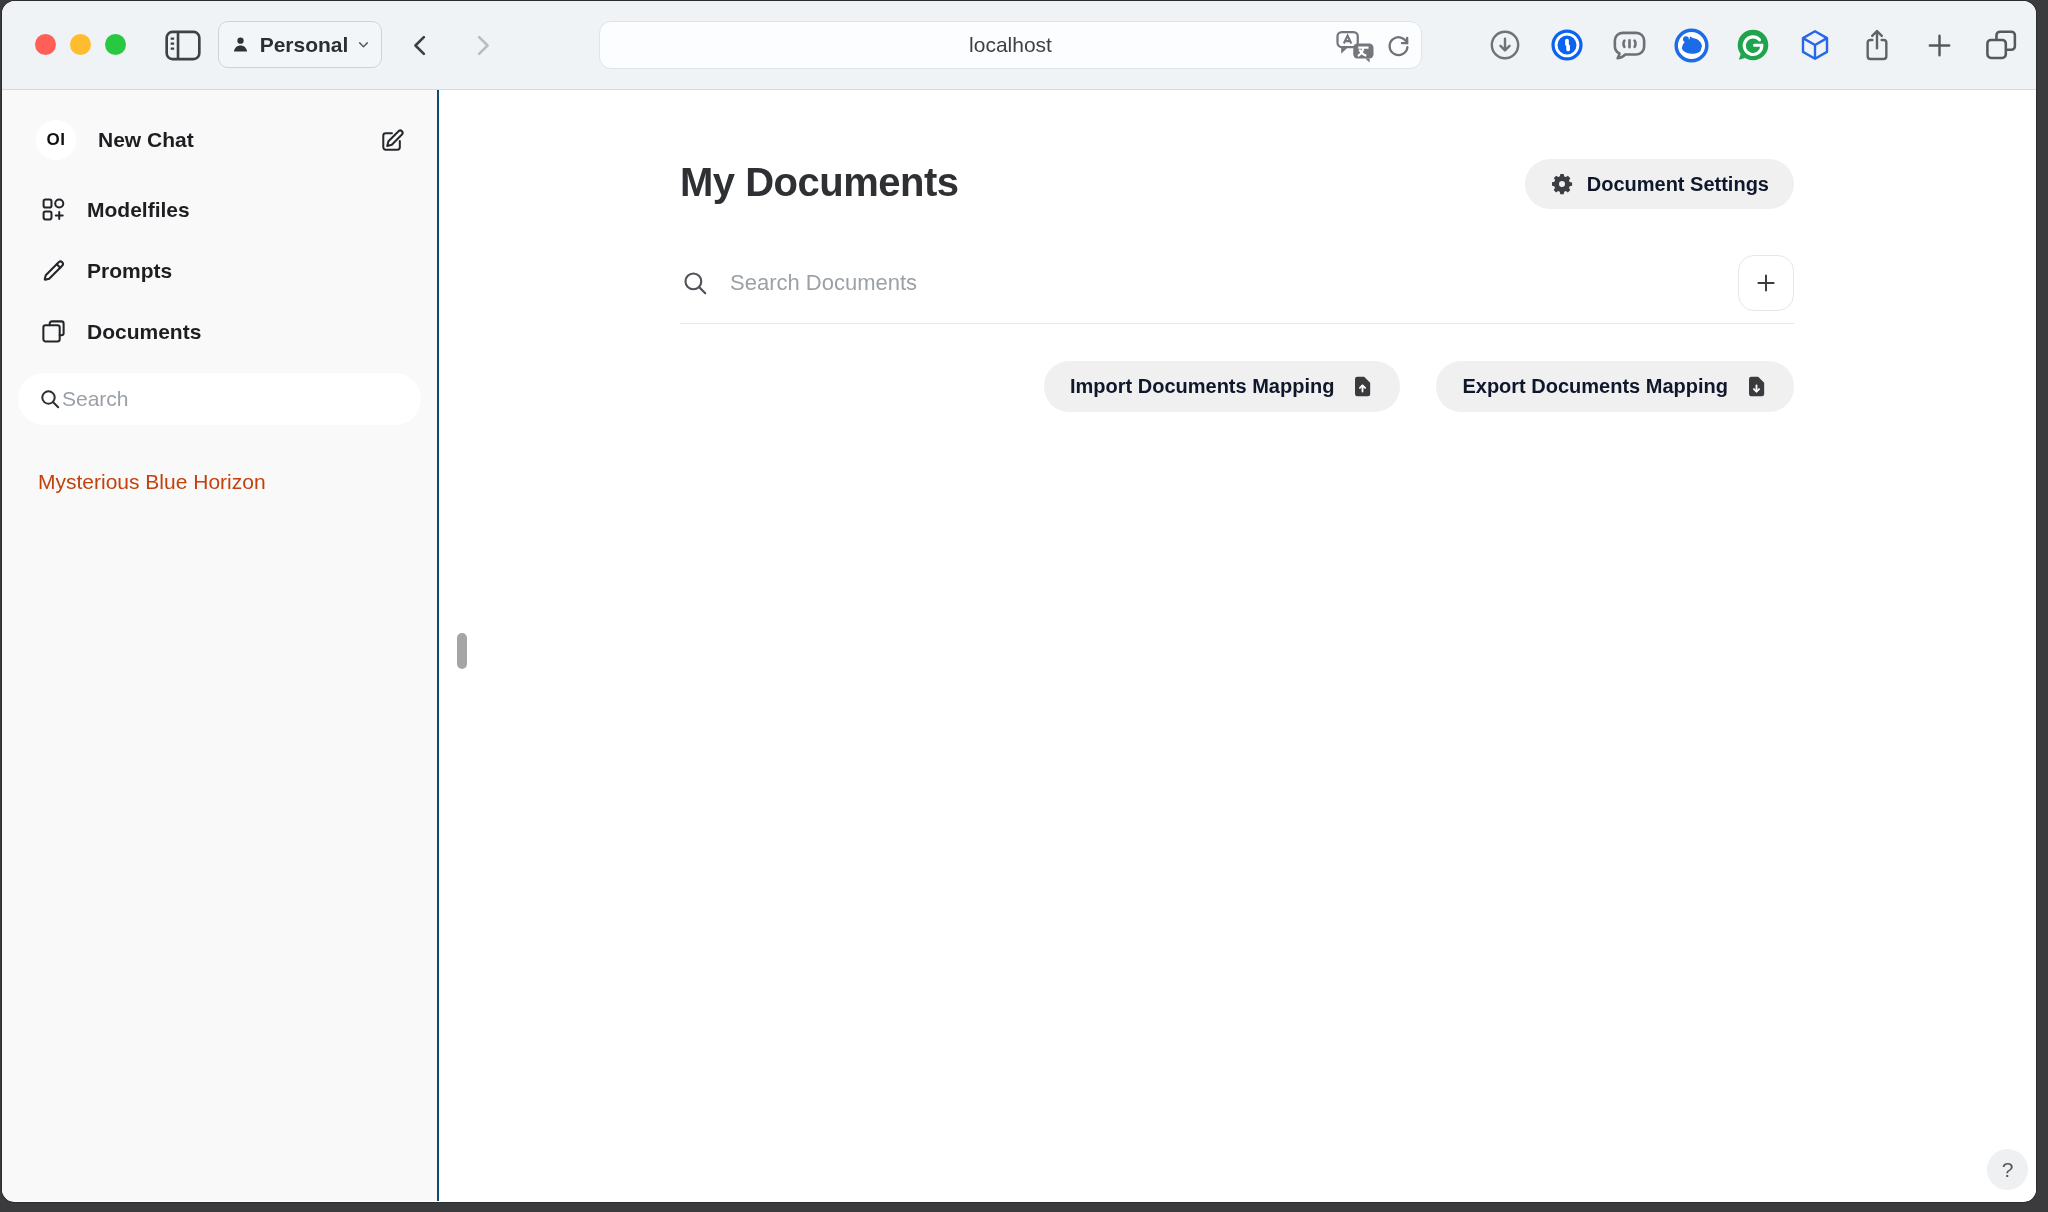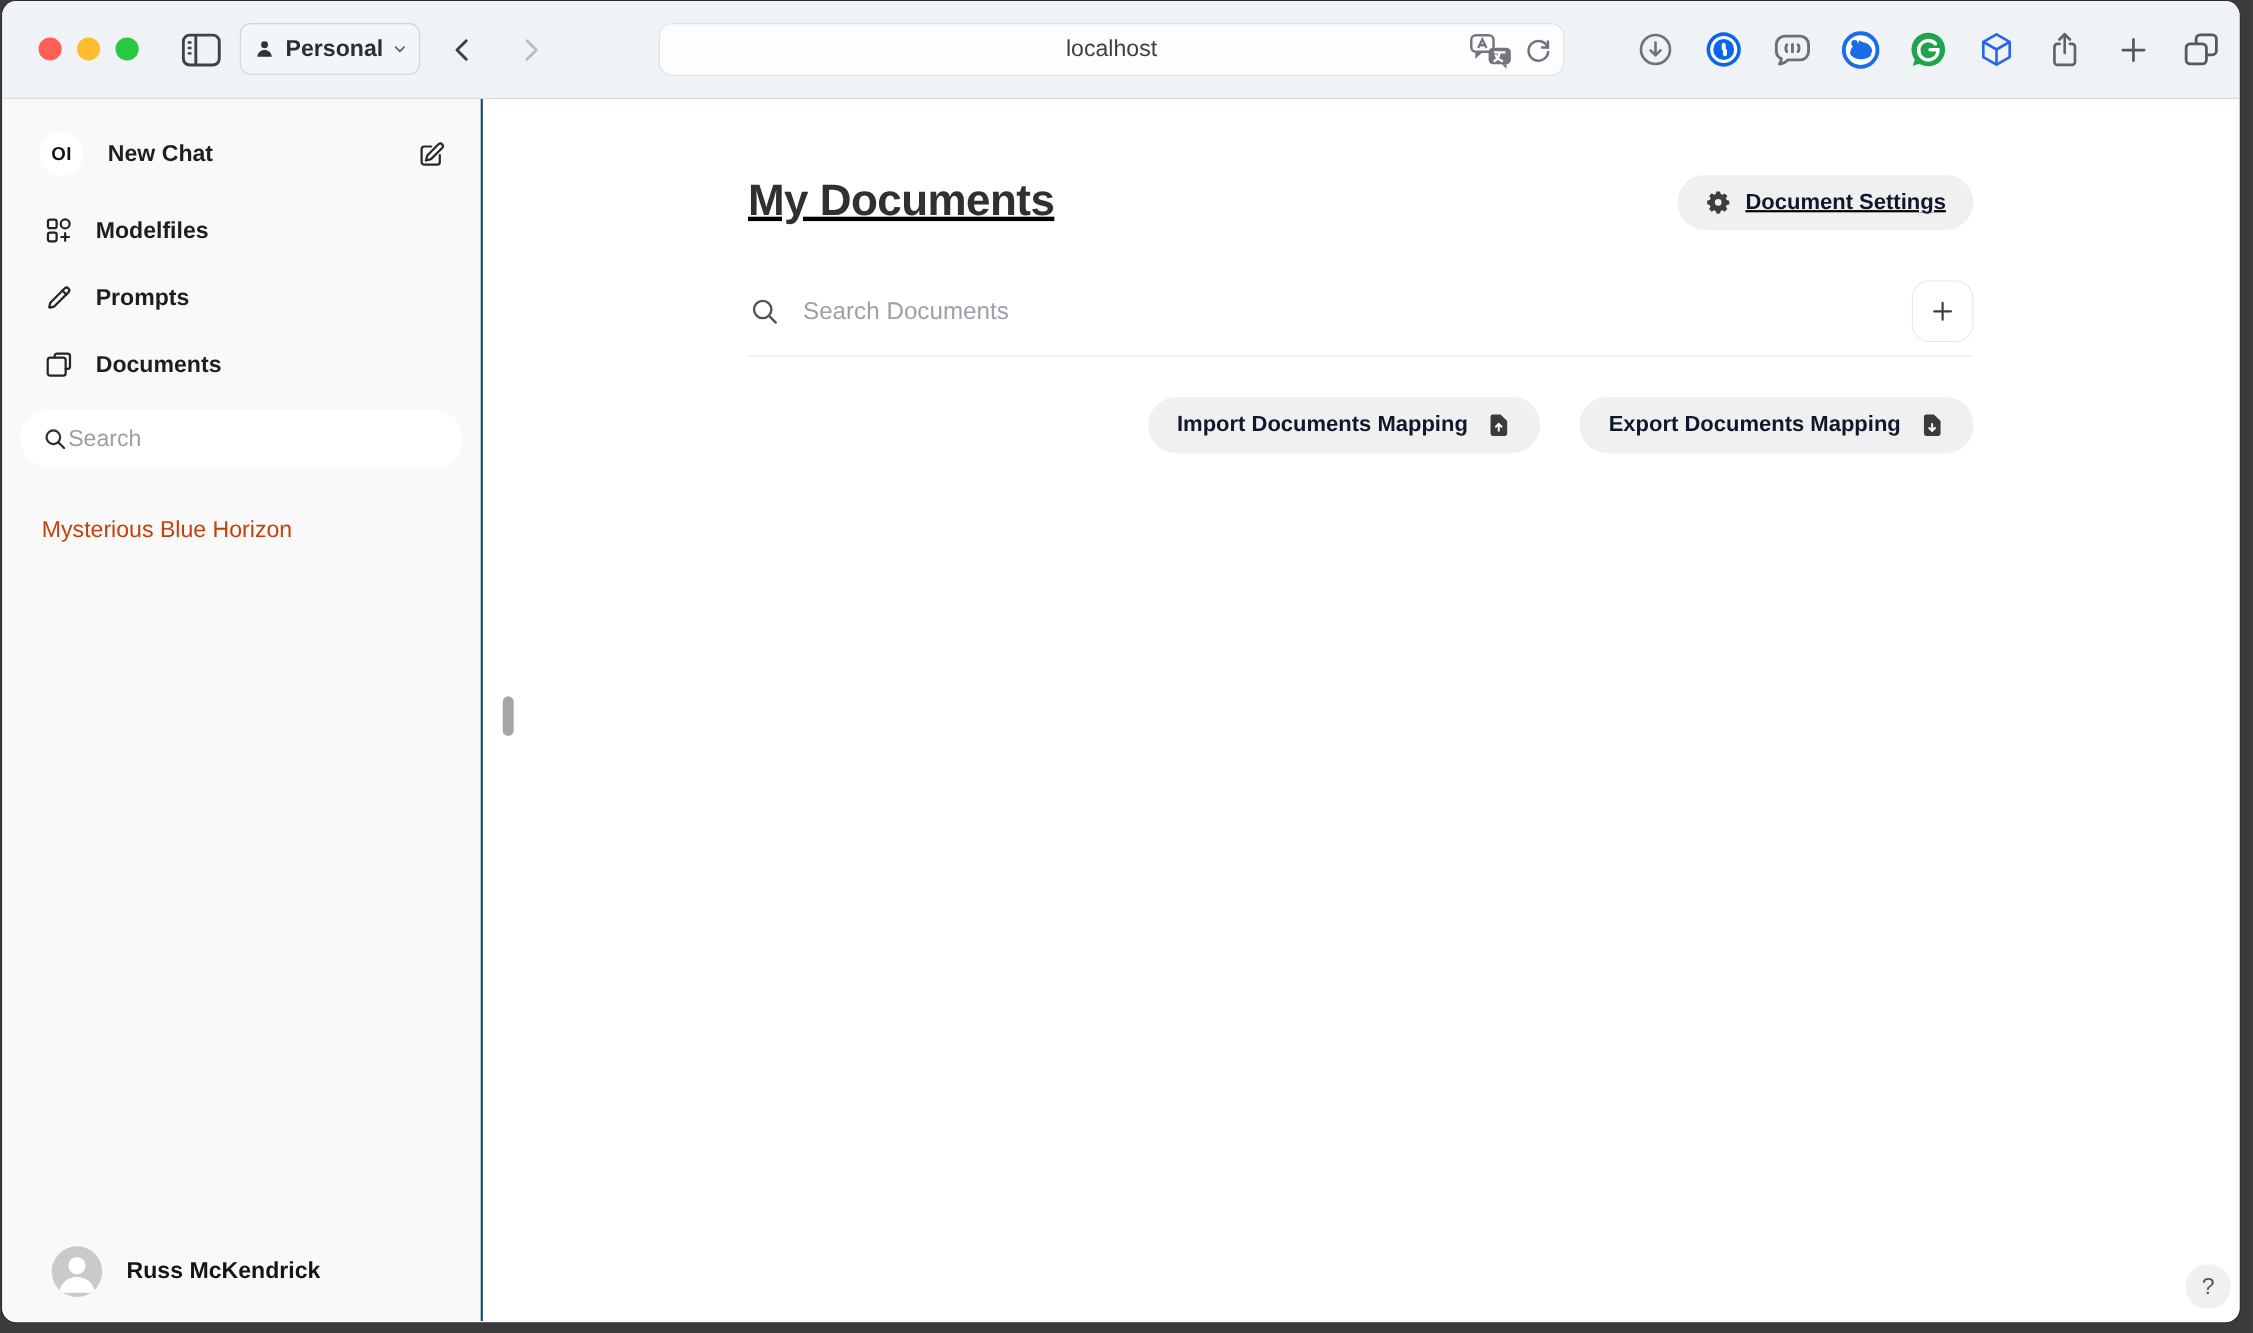--- a/index.html
+++ b/index.html
@@ -43,21 +43,21 @@
   .chat-list { margin-top:34px; }
   .chat-item { height:46px; display:flex; align-items:center; padding-left:36px; font-size:21px; color:#c2410c; cursor:default; }
   .side-spacer { flex:1; }
   .user-row { margin:0 10px 14px 10px; height:62px; display:flex; align-items:center; padding-left:35px; border-radius:14px; }
   .avatar { width:46px; height:46px; border-radius:50%; background:#c9cacc; overflow:hidden; display:flex; align-items:flex-end; justify-content:center; }
   .user-name { margin-left:22px; font-size:21px; font-weight:700; color:#141518; }
 
   
   .main { position:relative; flex:1; background:#ffffff; padding:69px 242px 0 241px; }
   .resize-handle { position:absolute; left:18px; top:543px; width:10px; height:36px; border-radius:5px; background:#a4a5a7; }
-  .header-row { display:flex; justify-content:space-between; align-items:flex-start;text-decoration:underline; }
+  .header-row { display:flex; justify-content:space-between; align-items:flex-start; }
   .page-title { font-size:40px; font-weight:700; color:#2e3033; letter-spacing:-.5px; line-height:46px; }
   .hint-row { margin-top:9px; display:flex; align-items:center; gap:9px; color:#8e9094; font-size:21px; }
   .pill-btn { display:flex; align-items:center; gap:13px; height:50px; padding:0 25px; background:#f0f0f1; border-radius:25px; border:0; font-family:inherit; font-size:20px; font-weight:600; color:#0f172a; cursor:default; }
   .search-row { margin-top:46px; display:flex; align-items:center; height:56px; gap:20px; }
   .search-row input { flex:1; border:0; outline:0; font-size:22px; color:#333; font-family:inherit; background:transparent; }
   .search-row input::placeholder { color:#9ba1a7; }
   .add-btn { width:56px; height:56px; border:1px solid #e6e7e9; border-radius:16px; background:#fff; display:flex; align-items:center; justify-content:center; }
   .divider { margin-top:12px; height:1px; background:#e7e8ea; }
   .mapping-row { margin-top:37px; display:flex; justify-content:flex-end; gap:36px; }
   .mapping-btn { height:51px; padding:0 26px; gap:17px; }
@@ -249,29 +249,20 @@
         </span>
         <input placeholder="Search" style="">
       </div>
 
       <div class="chat-list">
         <div class="chat-item">Mysterious Blue Horizon</div>
       </div>
 
       <div class="side-spacer"></div>
 
-      <div class="user-row">
-        <span class="avatar">
-          <svg width="46" height="46" viewBox="0 0 24 24">
-            <circle cx="12" cy="9.2" r="4.1" fill="#fff"></circle>
-            <path d="M3.5 22c.8-4.8 4.1-7.4 8.5-7.4s7.7 2.6 8.5 7.4z" fill="#fff"></path>
-          </svg>
-        </span>
-        <span class="user-name">Russ McKendrick</span>
-      </div>
     </aside>
 
     <main class="main">
       <span class="resize-handle"></span>
 
       <div class="header-row">
         <div>
           <h1 class="page-title">My Documents</h1>
         </div>
         <button class="pill-btn">

